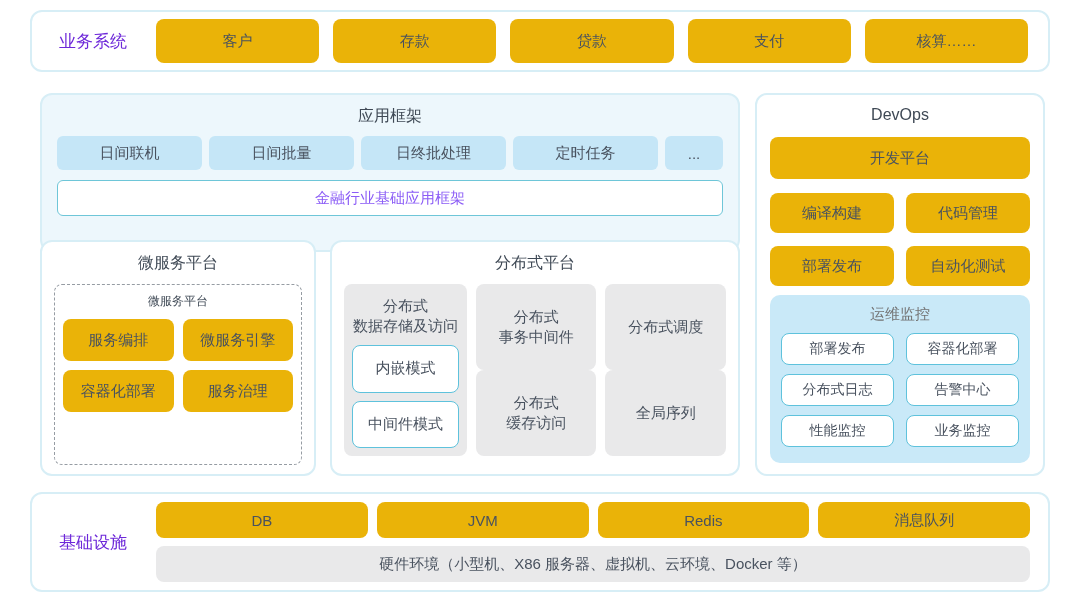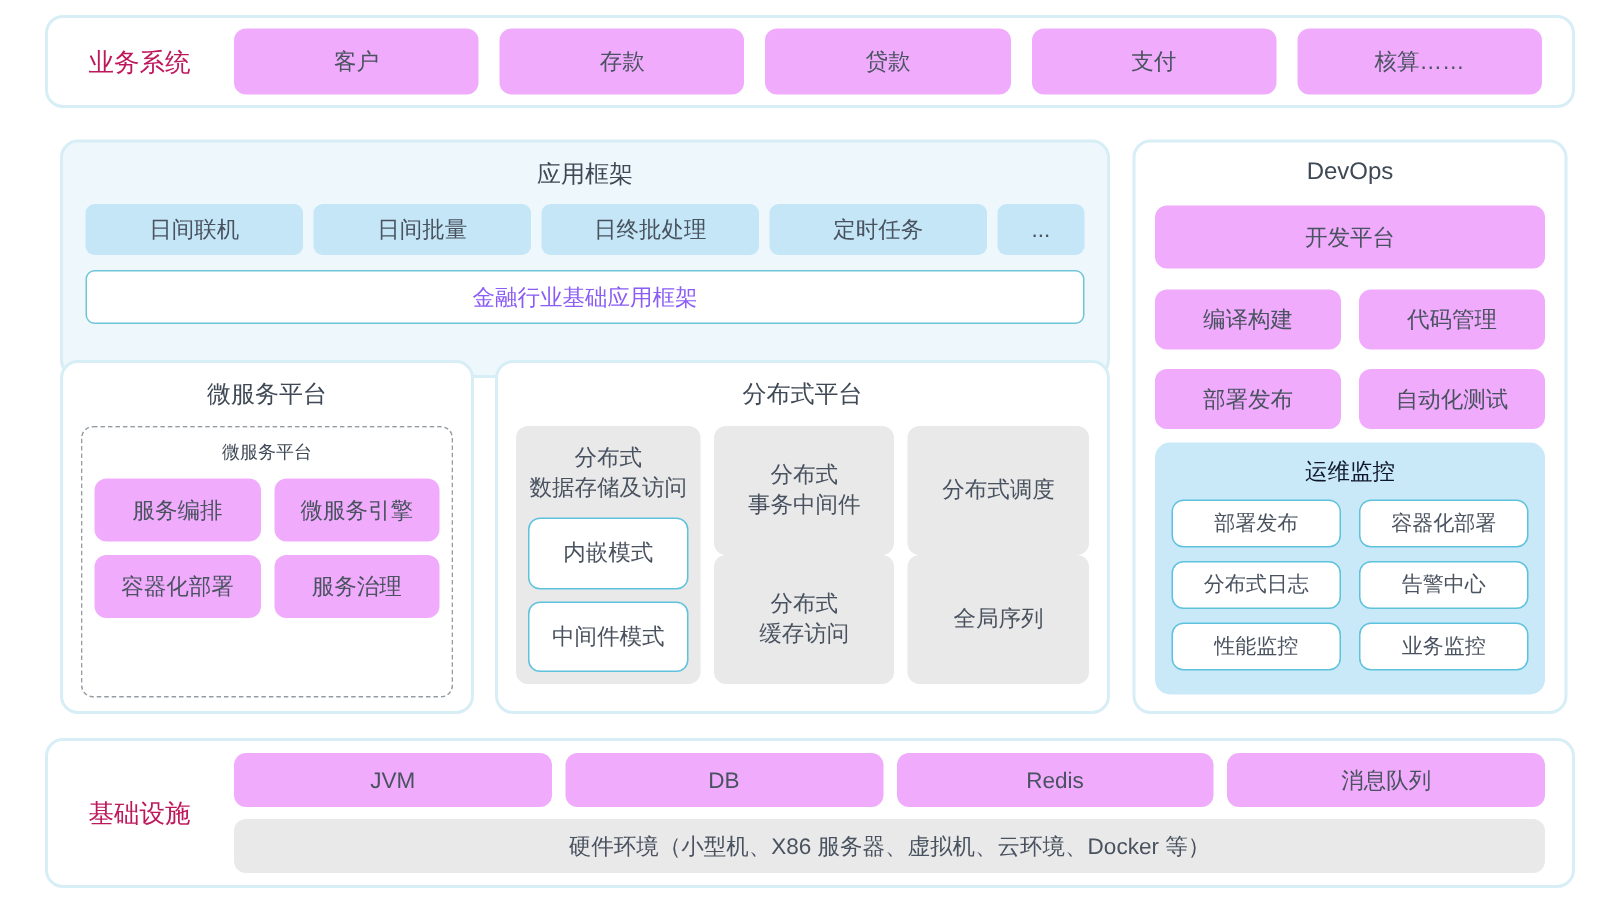--- a/index.html
+++ b/index.html
@@ -12,23 +12,23 @@
   }
   .bar, .panel {
     position: absolute;
     background: #ffffff;
     border: 2px solid #d7eef6;
     border-radius: 12px;
   }
   
   .top-bar { left: 30px; top: 10px; width: 1020px; height: 62px;
     display: flex; align-items: center; padding: 0 20px 0 16px; gap: 18px; }
-  .bar-label { flex: 0 0 90px; text-align: center; font-size: 17px; color: #be185d; }
+  .bar-label { flex: 0 0 90px; text-align: center; font-size: 17px; color: #6d28d9; }
   .bar-items { flex: 1; display: flex; gap: 14px; height: 44px; }
-  .gbox { background: #f0abfc; border-radius: 8px;
+  .gbox { background: #eab308; border-radius: 8px;
     display: flex; align-items: center; justify-content: center; font-size: 15px; }
   .bar-items .gbox { flex: 1; }
   
   .panel-title { text-align: center; font-size: 16px; margin-top: 11px; color: #3f4955; }
   
   .app-panel { left: 40px; top: 93px; width: 700px; height: 159px; background: #edf7fc; }
   .blue-row { display: flex; gap: 7px; margin: 9px 15px 0; height: 34px; border-radius: 14px; }
   .bbox { background: #c5e6f7; border-radius: 6px; flex: 1;
     display: flex; align-items: center; justify-content: center; font-size: 15px; }
   .bbox.small { flex: 0 0 58px; }
@@ -59,21 +59,21 @@
     font-size: 15px; line-height: 1.35; }
   .dist-cell span:empty { display: none; }
   
   .devops-panel { left: 755px; top: 93px; width: 290px; height: 383px; }
   .dev-platform { margin: 13px 13px 0; height: 42px; }
   .dev-grid { display: grid; grid-template-columns: 1fr 1fr; gap: 13px 12px; margin: 14px 13px 0; }
   .dev-grid .gbox { height: 40px; }
   .monitor-box { margin: 9px 13px 0; height: 168px; background: #c9e9f8;
     border-radius: 10px; padding: 8px 11px 11px; }
   .monitor-title { text-align: center; font-size: 15px; font-weight: 500;
-    margin: 2px 0 9px; color: #0f172a; }
+    margin: 2px 0 9px; color: #737373; }
   .monitor-grid { display: grid; grid-template-columns: 1fr 1fr; gap: 9px 12px; }
   .mcell { height: 32px; background: #fff; border: 1.5px solid #5ec2dc; border-radius: 8px;
     display: flex; align-items: center; justify-content: center; font-size: 14px; }
   
   .bottom-bar { left: 30px; top: 492px; width: 1020px; height: 100px;
     display: flex; align-items: center; padding: 0 18px 0 16px; gap: 18px; }
   .infra-right { flex: 1; display: flex; flex-direction: column; gap: 8px; }
   .infra-row { display: flex; gap: 9px; }
   .infra-row .gbox { flex: 1; height: 36px; }
   .hw-box { height: 36px; background: #e9e9ea; border-radius: 8px;
@@ -167,20 +167,20 @@
       <div class="mcell">性能监控</div>
       <div class="mcell">业务监控</div>
     </div>
   </div>
 </div>
 
 <div class="bar bottom-bar">
   <div class="bar-label">基础设施</div>
   <div class="infra-right">
     <div class="infra-row">
+      <div class="gbox">DB</div>
       <div class="gbox">JVM</div>
-      <div class="gbox">DB</div>
       <div class="gbox">Redis</div>
       <div class="gbox">消息队列</div>
     </div>
     <div class="hw-box">硬件环境（小型机、X86 服务器、虚拟机、云环境、Docker 等）</div>
   </div>
 </div>
 
 </body></html>

